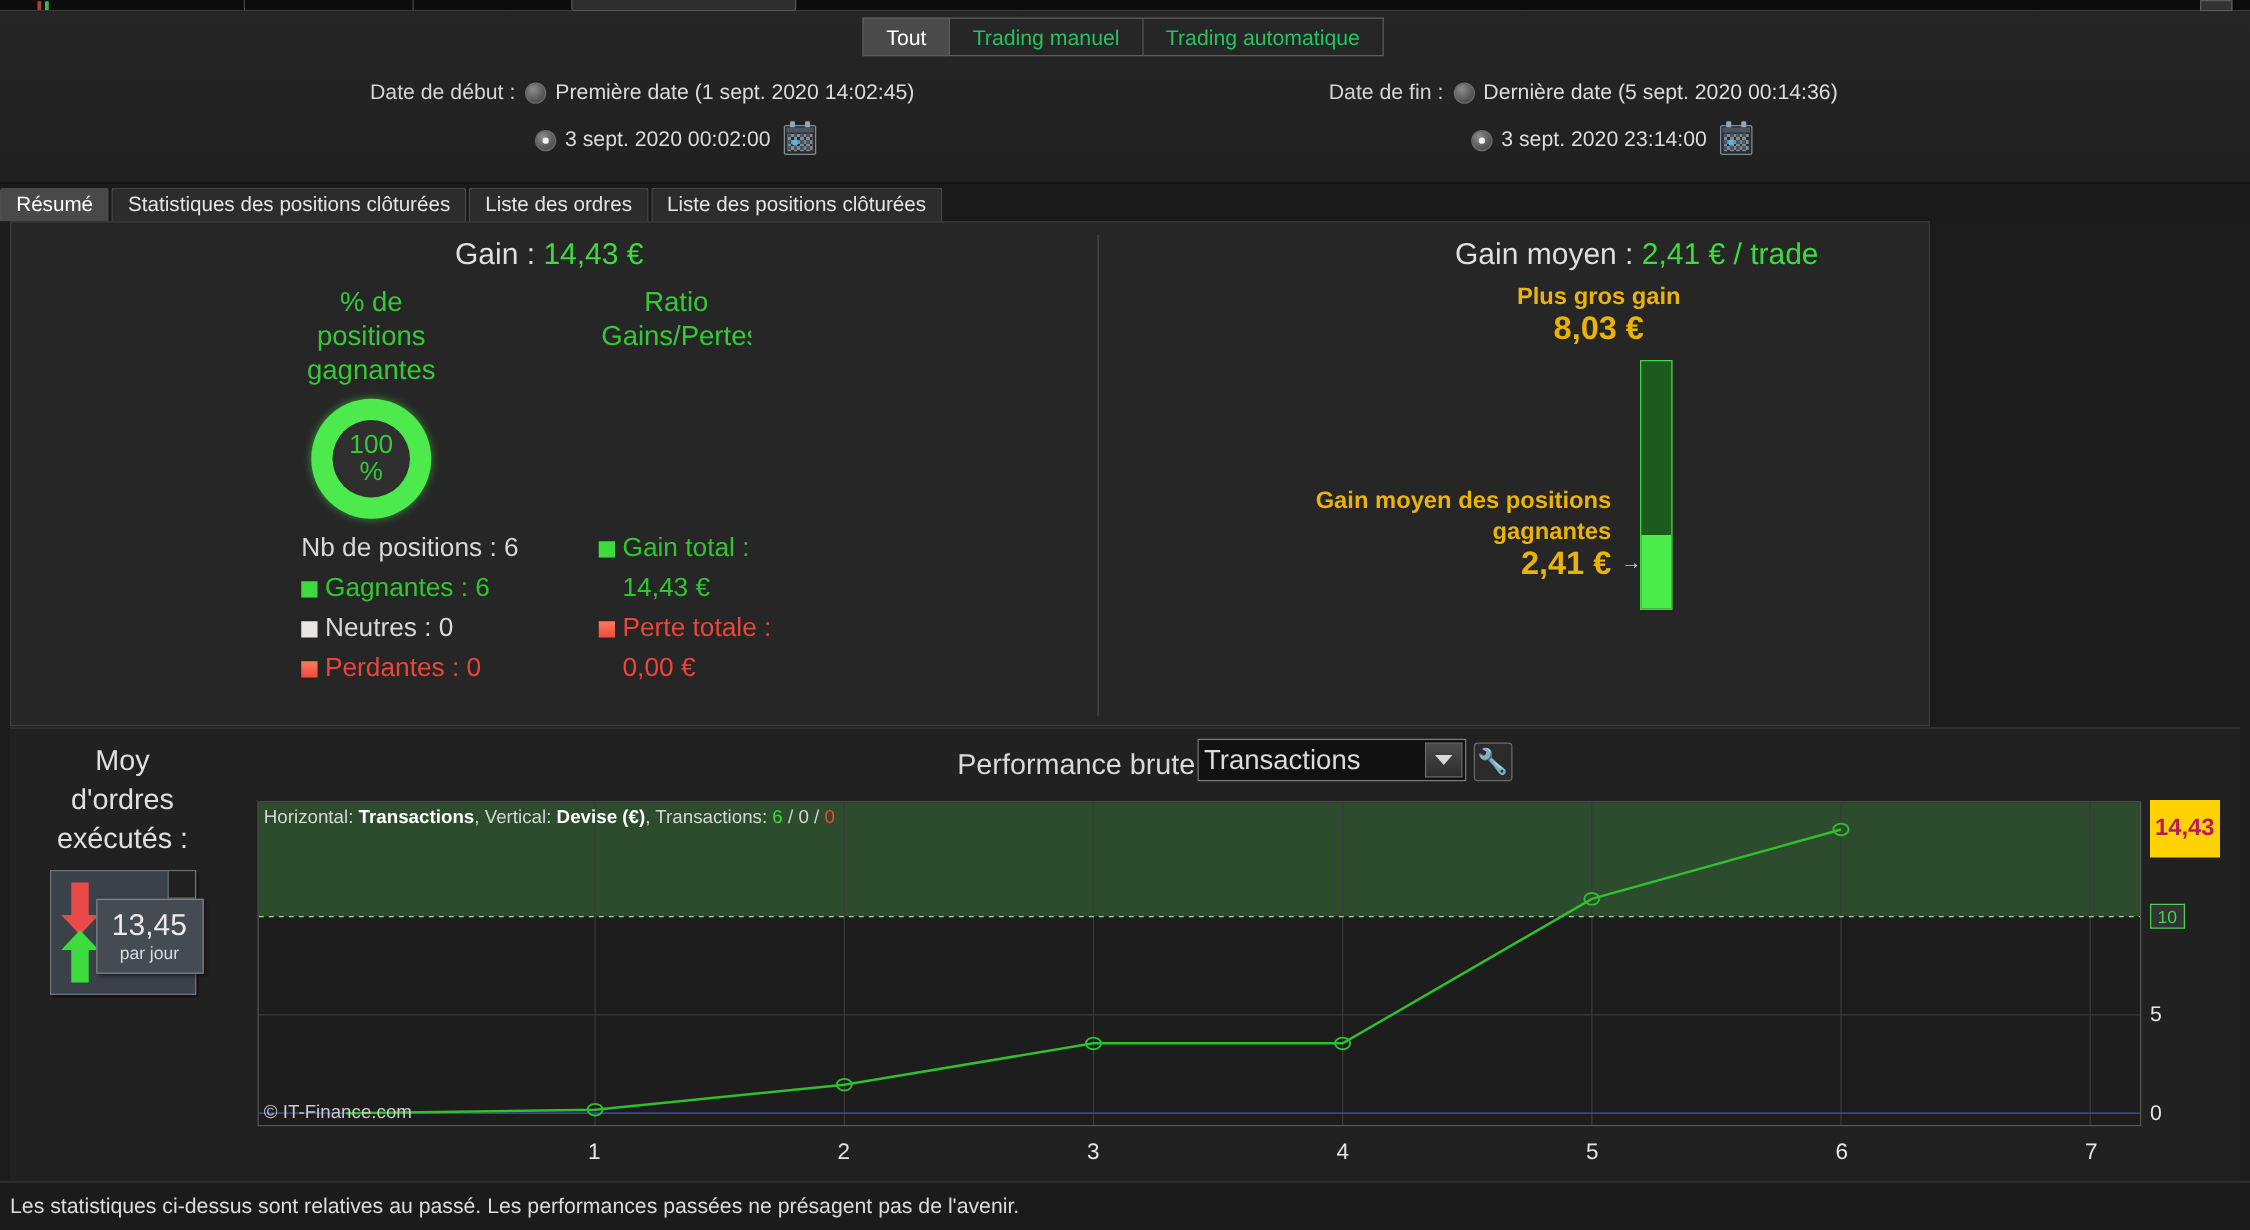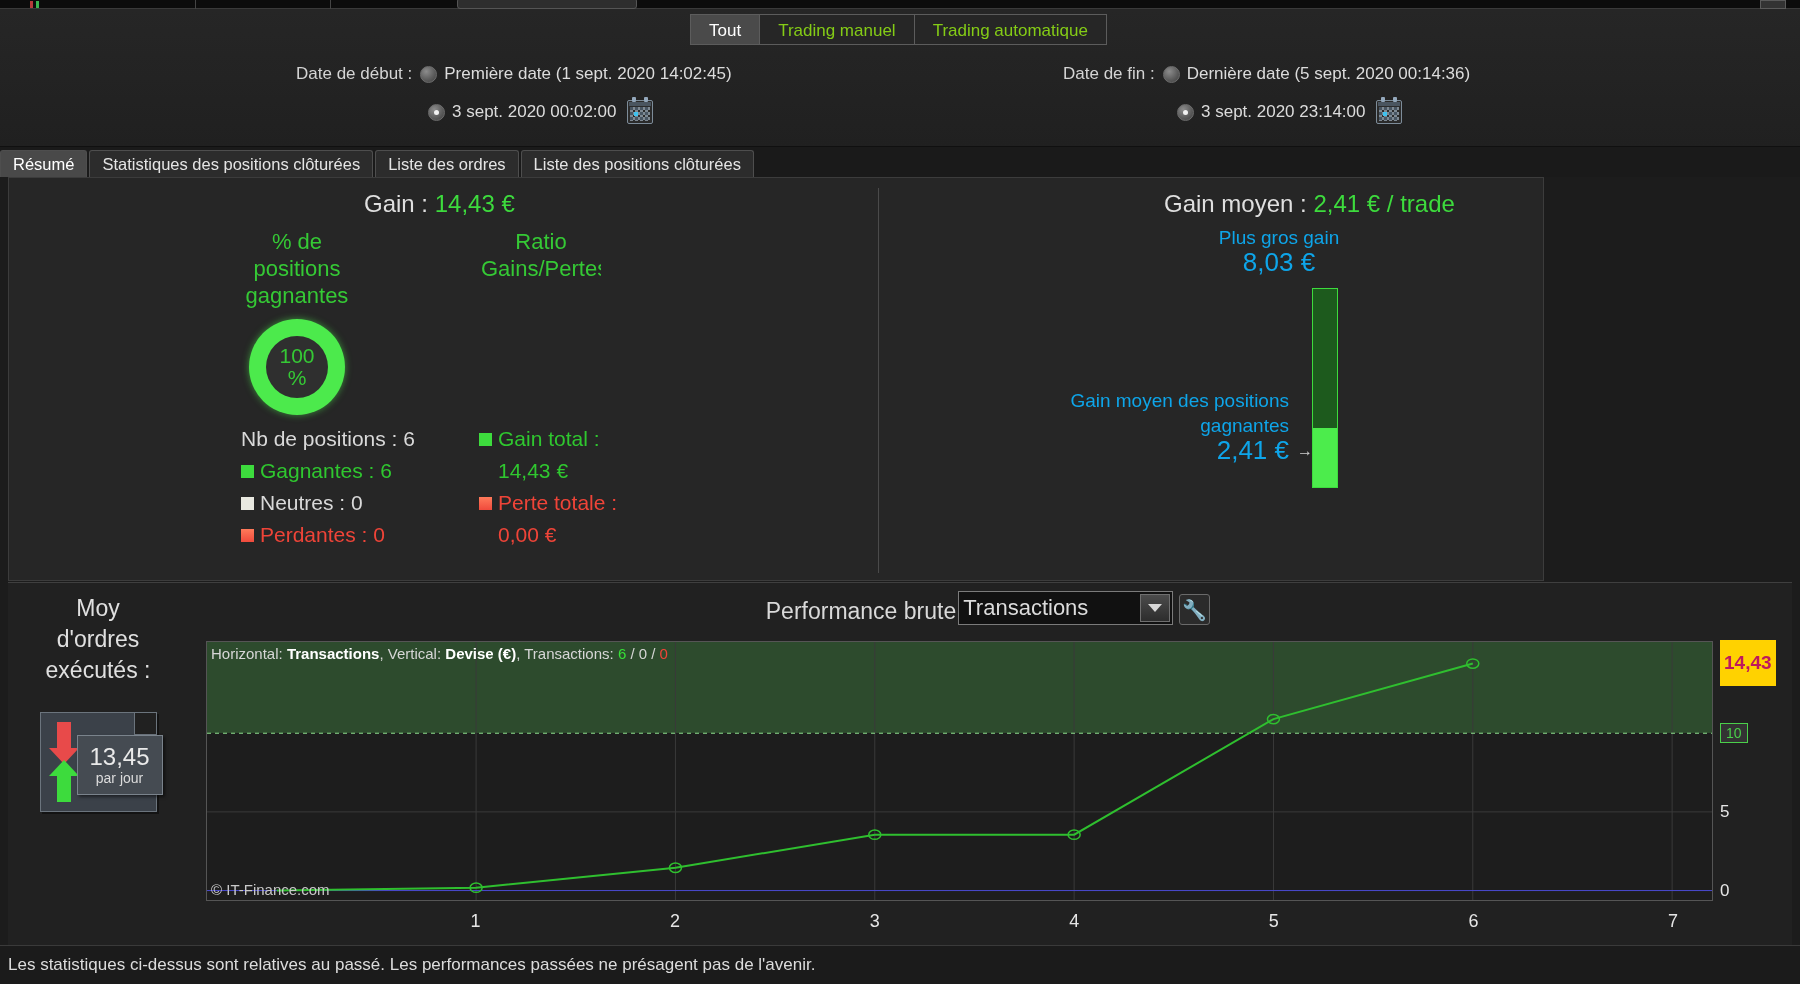--- a/index.html
+++ b/index.html
@@ -41,21 +41,21 @@
     border-bottom: 1px solid #101010;
   }
 
   .modetabs {
     position: absolute; left: 690px; top: 5px;
     display: flex; align-items: stretch; height: 31px;
   }
   .modetab {
     height: 31px; line-height: 31px;
     padding: 0 18px;
-    font-size: 17px; color: #84cc16;
+    font-size: 17px; color: #22c55e;
     background: #262626;
     border: 1px solid #5c5c5c;
     border-left: none;
     cursor: pointer;
     white-space: nowrap;
   }
   .modetab:first-child { border-left: 1px solid #5c5c5c; }
   .modetab.active {
     background: #4a4a4a;
     color: #fff;
@@ -168,21 +168,21 @@
   .stat-list .row { display: flex; align-items: center; }
   .sw { width: 13px; height: 13px; display: inline-block; margin-right: 6px; flex: none; }
   .sw.green { background: #3ddb3d; }
   .sw.white { background: #e8e8e0; }
   .sw.red    { background: linear-gradient(#ff7a5a, #f04a3c); }
   .txt-white { color: #d9d9d9; }
   .txt-green { color: #2fc72f; }
   .txt-red   { color: #ef4438; }
 
   
-  .barlabel { position: absolute; text-align: center; font-size: 19px; color: #0ea5e9; line-height: 25px; white-space: nowrap; }
+  .barlabel { position: absolute; text-align: center; font-size: 19px; color: #eab308; line-height: 25px; white-space: nowrap; font-weight: bold; }
   .barlabel .big { font-size: 26px; }
   .barchart {
     position: absolute; width: 26px;
     border: 1px solid #3ddb3d;
     background: #1d5a1d;
     overflow: hidden;
   }
   .barchart .fill {
     position: absolute; left: 0; right: 0; bottom: 0;
     background: #4cec4c;
@@ -190,21 +190,21 @@
   .arrow-ind {
     position: absolute; font-size: 16px; color: #cfcfcf;
   }
 
   
   .bottom { position: absolute; left: 8px; top: 583px; width: 1784px; height: 362px; background: #212121; }
 
   .ordbox { position: absolute; left: 10px; top: 10px; width: 160px; text-align: center; }
   .ordbox .cap { font-size: 23px; color: #e0e0e0; line-height: 31px; }
   .doc-icon {
-    position: relative; width: 117px; height: 100px; margin: 26px auto 0;
+    position: relative; width: 117px; height: 100px; margin: 10px auto 0;
     background: #3b4149;
     border: 1px solid #6b747d;
     box-shadow: 2px 2px 0 rgba(0,0,0,.4);
     padding-left: 22px;
   }
   .doc-icon .fold {
     position: absolute; right: 0; top: 0; width: 22px; height: 22px;
     background: #212121;
     border-left: 1px solid #6b747d; border-bottom: 1px solid #6b747d;
   }

